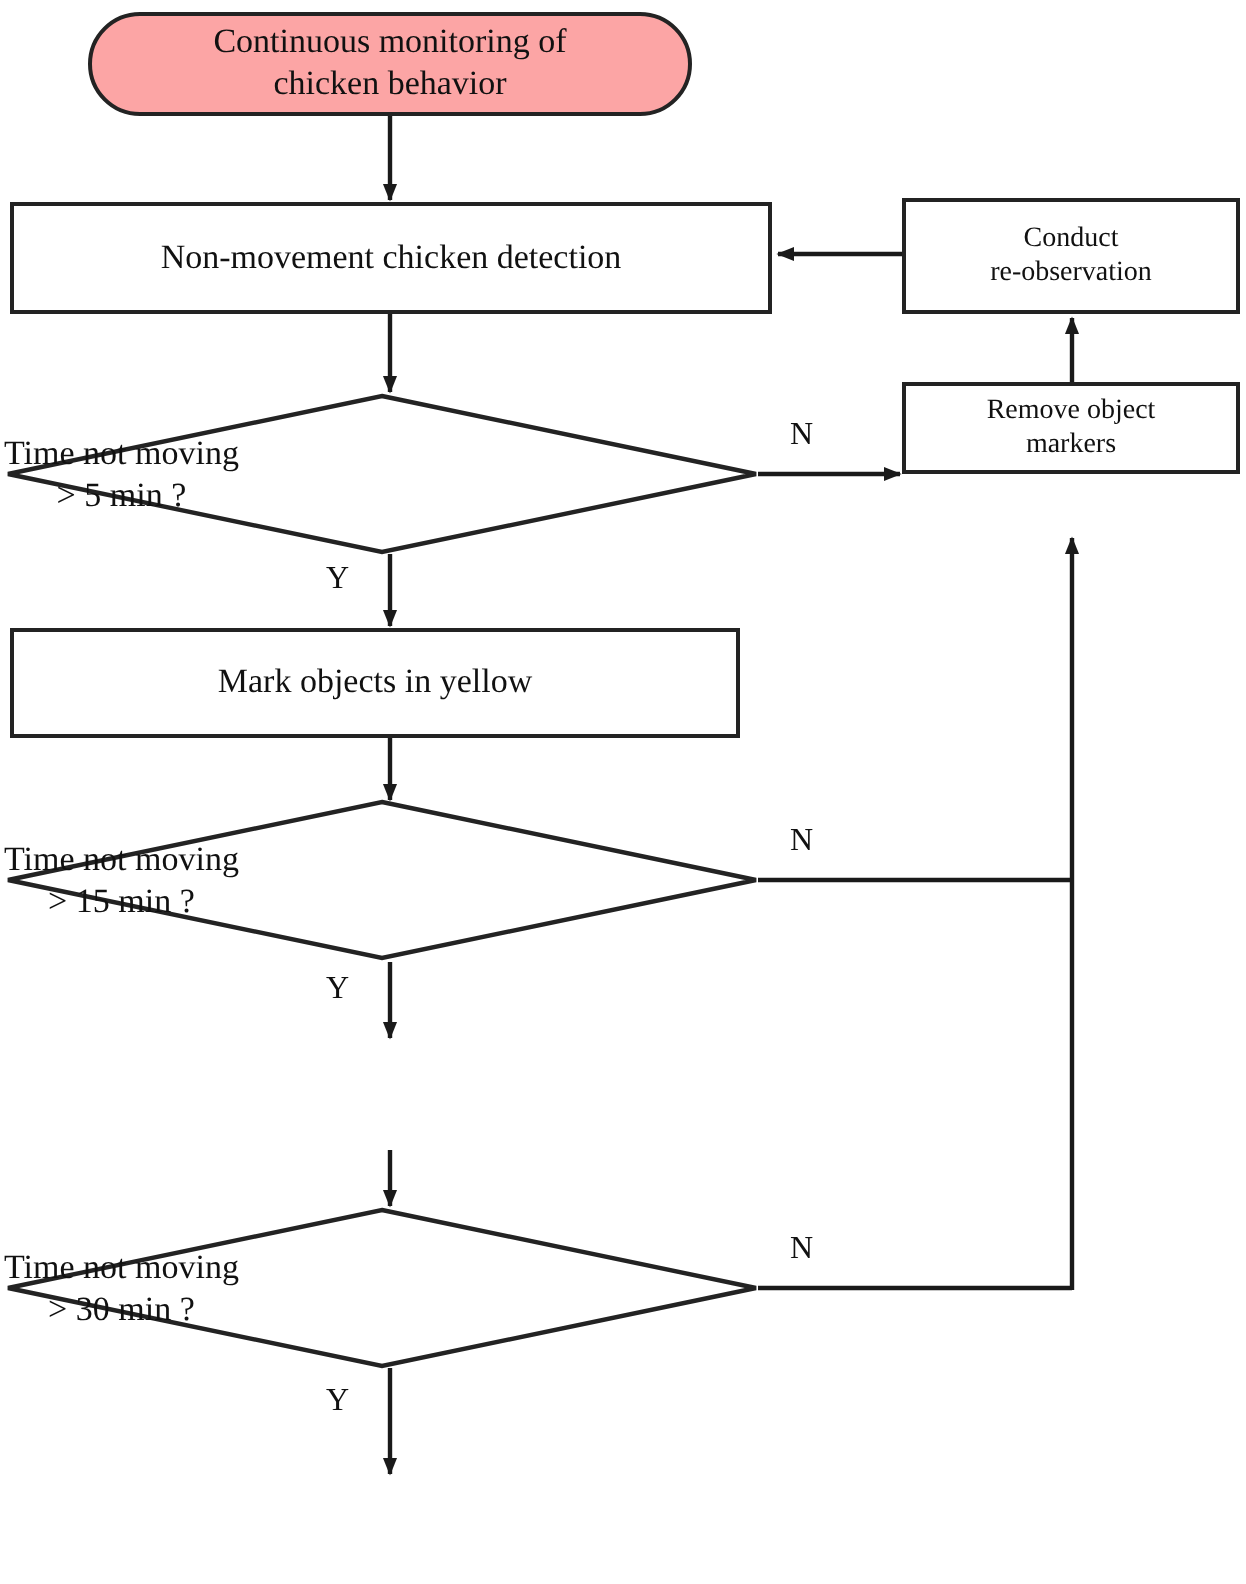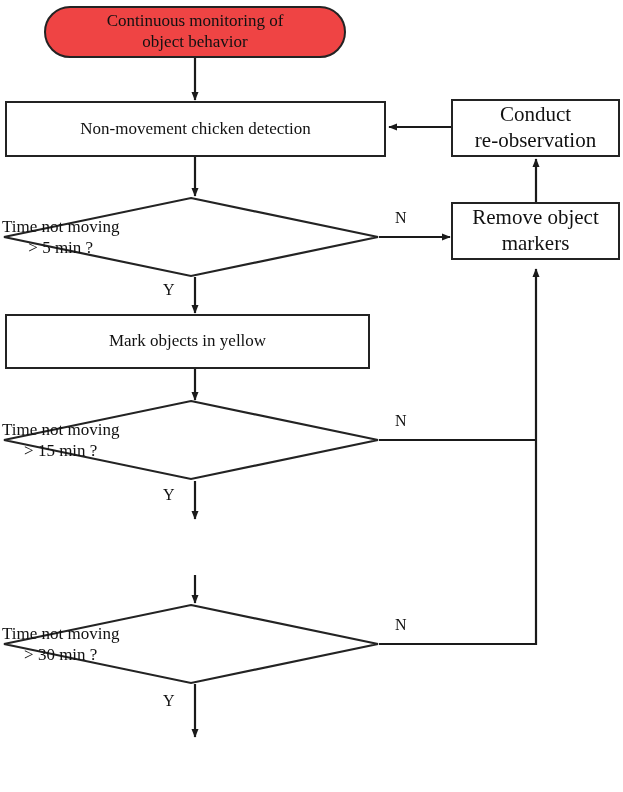--- a/index.html
+++ b/index.html
@@ -33,27 +33,27 @@
     color: #111111;
     line-height: 1.22;
   }
   .node.process {
     border: 2px solid #232323;
     background: #ffffff;
     font-size: 17px;
   }
   .node.terminator {
     border: 2px solid #232323;
-    background: #ef4444;
+    background: #fca5a5;
     border-radius: 999px;
     font-size: 17px;
     padding: 0 26px;
   }
   .node.side {
-    font-size: 21px;
+    font-size: 14px;
   }
   .decision {
     position: absolute;
     display: flex;
     align-items: center;
   }
   .decision .dia-label {
     position: relative;
     z-index: 2;
     text-align: center;
@@ -112,21 +112,21 @@
 
       <line x1="536" y1="209" x2="536" y2="159" marker-end="url(#arrowhead)"></line>
 
       <line x1="451" y1="127" x2="389" y2="127" marker-end="url(#arrowhead)"></line>
     </g>
   </svg>
 
   <div class="node terminator" style="left:44px; top:6px; width:302px; height:52px;">
     <span>
       <span class="nowrap">Continuous monitoring of</span><br>
-      <span class="nowrap">object behavior</span>
+      <span class="nowrap">chicken behavior</span>
     </span>
   </div>
 
   <div class="node process" style="left:5px; top:101px; width:381px; height:56px;align-items:center;">
     <span class="nowrap">Non-movement chicken detection</span>
   </div>
 
   <div class="decision" style="left:2px; top:196px; width:378px; height:82px;">
     <svg width="378" height="82" viewBox="0 0 378 82">
       <polygon points="189,2 376,41 189,80 2,41" fill="#ffffff" stroke="#232323" stroke-width="2.2"></polygon>
@@ -163,21 +163,21 @@
   </div>
 
 
   <div class="node process side" style="left:451px; top:99px; width:169px; height:58px;">
     <span>
       <span class="nowrap">Conduct</span><br>
       <span class="nowrap">re-observation</span>
     </span>
   </div>
 
-  <div class="node process side" style="left:451px; top:202px; width:169px; height:58px;">
+  <div class="node process side" style="left:451px; top:191px; width:169px; height:46px;">
     <span>
       <span class="nowrap">Remove object</span><br>
       <span class="nowrap">markers</span>
     </span>
   </div>
 
   <span class="edge-label" style="left:395px; top:209px;">N</span>
   <span class="edge-label" style="left:163px; top:281px;">Y</span>
 
   <span class="edge-label" style="left:395px; top:412px;">N</span>

